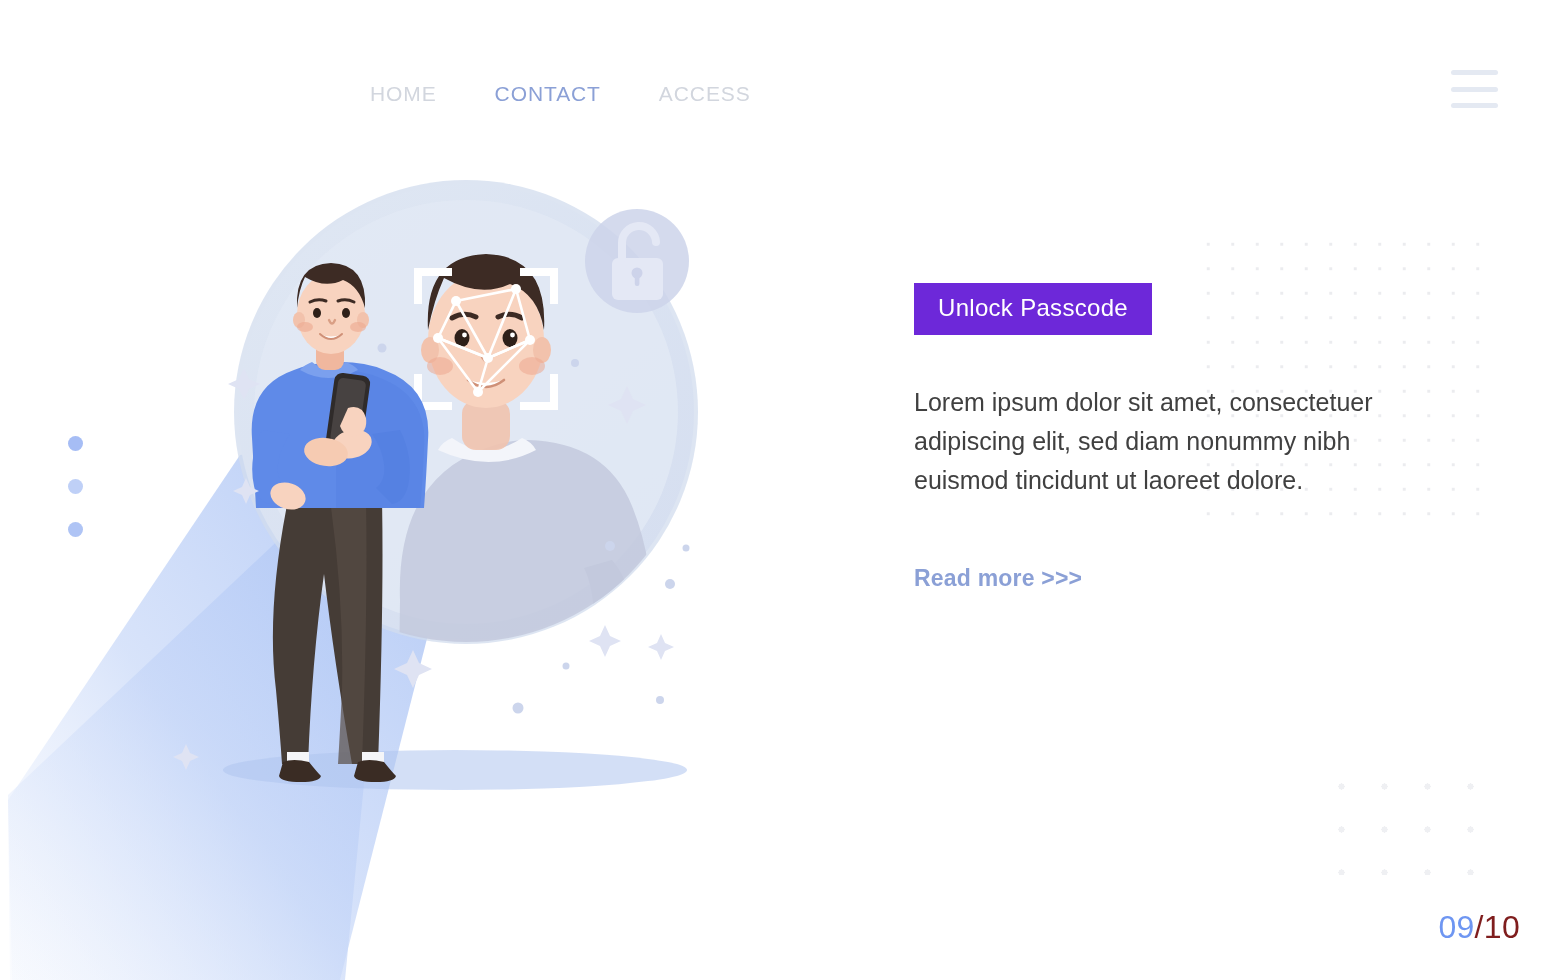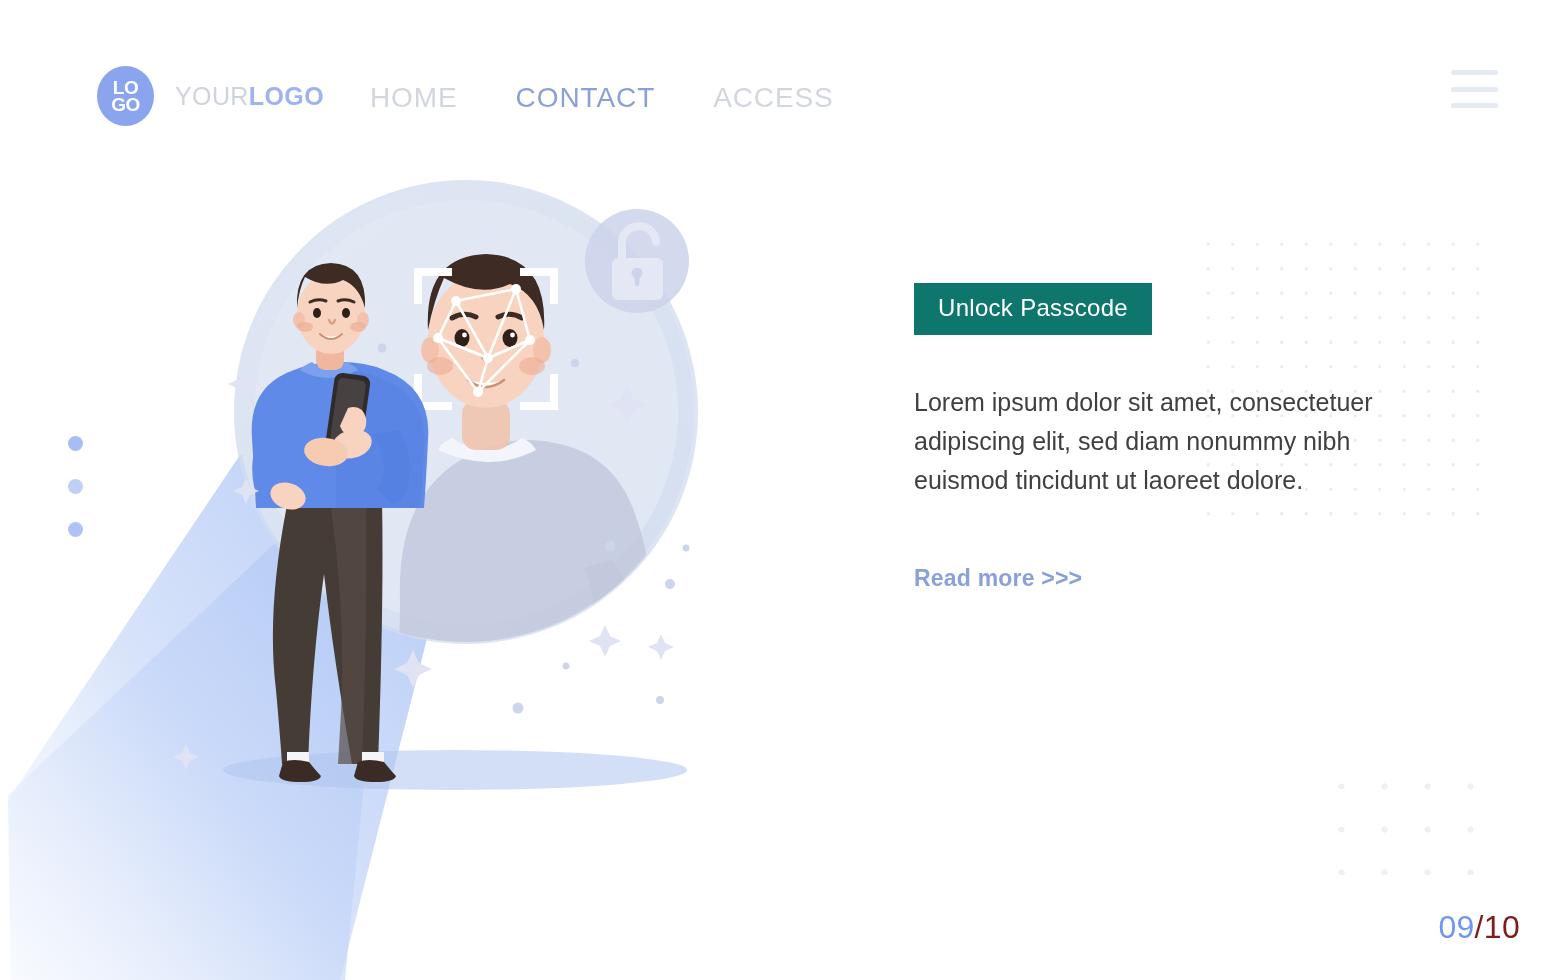--- a/index.html
+++ b/index.html
@@ -66,21 +66,21 @@
   .brand-text .bold  { color: #9fb3ef; font-weight: 700; }
 
   .nav {
     position: absolute;
     left: 370px;
     top: 82px;
     display: flex;
     gap: 58px;
   }
   .nav-item {
-    font-size: 28px;
+    font-size: 21px;
     letter-spacing: 0.9px;
     color: #d2d6de;
     cursor: pointer;
     white-space: nowrap;
   }
   .nav-item.active { color: #8ba0d6; }
 
   .hamburger {
     position: absolute;
     right: 70px;
@@ -125,21 +125,21 @@
   .content {
     position: absolute;
     left: 914px;
     top: 283px;
     width: 560px;
     z-index: 50;
   }
 
   .badge {
     display: inline-block;
-    background: #0f766e;
+    background: #6d28d9;
     color: #ffffff;
     font-size: 24px;
     letter-spacing: 0.3px;
     padding: 11px 24px 13px 24px;
     white-space: nowrap;
   }
 
   .headline {
     margin-top: 42px;
     line-height: 0.97;
@@ -390,29 +390,20 @@
     <i></i>
     <i></i>
     <i></i>
   </div>
 
   <div class="dotgrid-top"></div>
   <div class="dotgrid-bottom"></div>
 
   <div class="header">
 
-    <div class="brand">
-      <div class="logo-mark">
-        <span>LO</span>
-        <span>GO</span>
-      </div>
-      <div class="brand-text">
-        <span class="light">YOUR</span><span class="bold">LOGO</span>
-      </div>
-    </div>
 
     <nav class="nav">
       <a class="nav-item">HOME</a>
       <a class="nav-item active">CONTACT</a>
       <a class="nav-item">ACCESS</a>
     </nav>
 
     <div class="hamburger">
       <i></i>
       <i></i>

